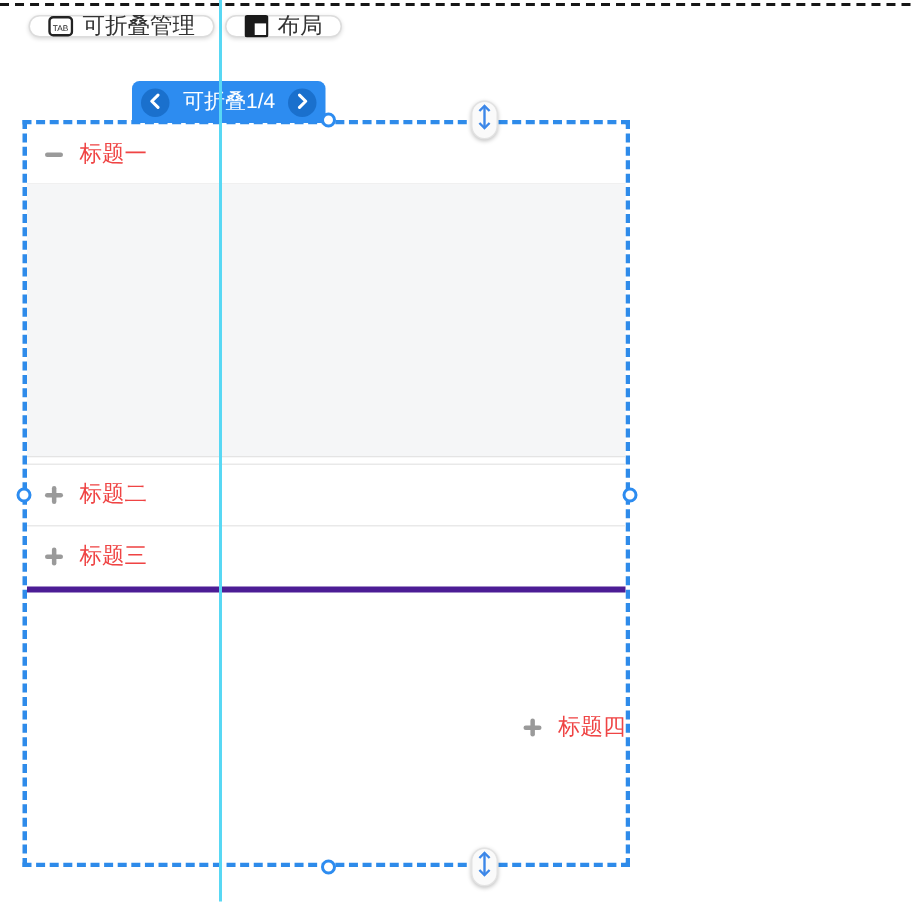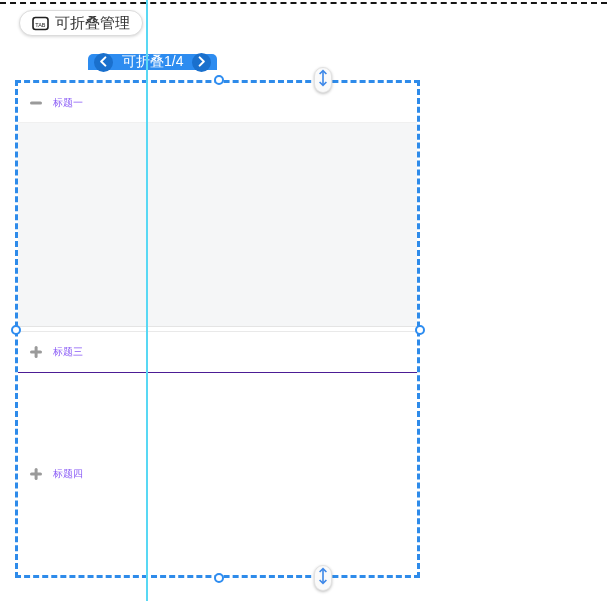--- a/index.html
+++ b/index.html
@@ -10,41 +10,41 @@
   .page-dash{position:absolute;left:0;top:2px;width:100%;height:0;
              border-top:2px dashed #161616;z-index:10;}
 
   
   .guide-v{position:absolute;left:146px;top:0;width:2px;height:601px;
            background:#58d8f4;z-index:60;}
 
   
   .toolbar{position:absolute;left:19px;top:10px;display:flex;align-items:center;
            gap:7px;z-index:70;}
-  .tb-btn{height:26px;border-radius:15px;border:1px solid #dcdcdc;background:#fff;
+  .tb-btn{height:15px;border-radius:15px;border:1px solid #dcdcdc;background:#fff;
           display:flex;align-items:center;gap:6px;padding:0 12px;font-size:15px;
           color:#333;font-family:inherit;box-shadow:0 1px 3px rgba(0,0,0,.15);
           cursor:pointer;white-space:nowrap;}
   .tb-btn .ic{display:flex;align-items:center;}
 
   
   .selection{position:absolute;left:15px;top:80px;width:405px;height:498px;
              border:3px dashed #2e8bea;box-sizing:border-box;z-index:20;background:#fff;}
   .acc{position:absolute;inset:0;display:flex;flex-direction:column;}
   .acc-header{height:39px;min-height:39px;display:flex;align-items:center;
-              gap:10px;padding-left:11px;background:#fff;font-size:10px;color:#8b5cf6;}
+              gap:10px;padding-left:11px;background:#fff;font-size:15px;color:#ef4444;}
   .acc-header.h1{border-bottom:1px solid #f0f0f0;}
   .acc-header.hr{min-height:40px;height:40px;border-top:1px solid #e9e9e9;}
-  .acc-header.last{flex:1;border-top:1px solid #4c1d95;}
+  .acc-header.last{flex:1;border-top:4px solid #4c1d95;justify-content:flex-end;}
   .acc-content{flex:1;background:#f5f6f7;border-bottom:1px solid #e4e4e4;}
   .acc-spacer{height:4px;background:#fff;}
   .tog{display:flex;align-items:center;}
 
   
-  .pager{position:absolute;left:88px;top:54px;height:16px;background:#2d8cf0;
+  .pager{position:absolute;left:88px;top:54px;height:28px;background:#2d8cf0;
          border-radius:5px 5px 0 0;display:flex;align-items:center;gap:9px;
          padding:0 6px;z-index:30;}
   .pager-txt{color:#fff;font-size:14px;}
   .pager-btn{width:19px;height:19px;border-radius:50%;background:#1a70cd;border:none;
              display:flex;align-items:center;justify-content:center;padding:0;cursor:pointer;}
 
   
   .h-circle{position:absolute;width:10px;height:10px;border-radius:50%;
             background:#fff;border:2px solid #2d8cf0;box-sizing:border-box;z-index:40;}
   .h-arrow{position:absolute;width:18px;height:26px;border-radius:9px;background:#fafafa;
@@ -59,35 +59,54 @@
 <div class="toolbar">
   <button class="tb-btn">
     <span class="ic">
       <svg width="17" height="15" viewBox="0 0 17 15">
           <rect x="1" y="1.5" width="15" height="12" rx="2.5" fill="none" stroke="#222" stroke-width="1.6"></rect>
           <text x="3.2" y="10.6" font-size="5.5" fill="#222">TAB</text>
         </svg>
     </span>
     <span>可折叠管理</span>
   </button>
+  <button class="tb-btn">
+    <span class="ic">
+      <svg width="16" height="15" viewBox="0 0 16 15">
+          <rect x="0.8" y="0.8" width="14.4" height="13.4" rx="1" fill="none" stroke="#1a1a1a" stroke-width="1.6"></rect>
+          <rect x="0.8" y="0.8" width="14.4" height="4.8" fill="#1a1a1a"></rect>
+          <rect x="0.8" y="0.8" width="6" height="13.4" fill="#1a1a1a"></rect>
+        </svg>
+    </span>
+    <span>布局</span>
+  </button>
 
 </div>
 
 <div class="selection">
   <div class="acc">
     <div class="acc-header h1">
       <span class="tog">
         <svg width="14" height="14" viewBox="0 0 14 14">
             <rect x="1" y="5.6" width="12" height="3" rx="1.5" fill="#9a9a9a"></rect>
           </svg>
       </span>
       <span>标题一</span>
     </div>
     <div class="acc-content"></div>
     <div class="acc-spacer"></div>
+    <div class="acc-header hr">
+      <span class="tog">
+        <svg width="14" height="14" viewBox="0 0 14 14">
+            <rect x="1" y="5.6" width="12" height="3" rx="1.5" fill="#9a9a9a"></rect>
+            <rect x="5.6" y="1" width="3" height="12" rx="1.5" fill="#9a9a9a"></rect>
+          </svg>
+      </span>
+      <span>标题二</span>
+    </div>
     <div class="acc-header hr">
       <span class="tog">
         <svg width="14" height="14" viewBox="0 0 14 14">
             <rect x="1" y="5.6" width="12" height="3" rx="1.5" fill="#9a9a9a"></rect>
             <rect x="5.6" y="1" width="3" height="12" rx="1.5" fill="#9a9a9a"></rect>
           </svg>
       </span>
       <span>标题三</span>
     </div>
     <div class="acc-header last">

